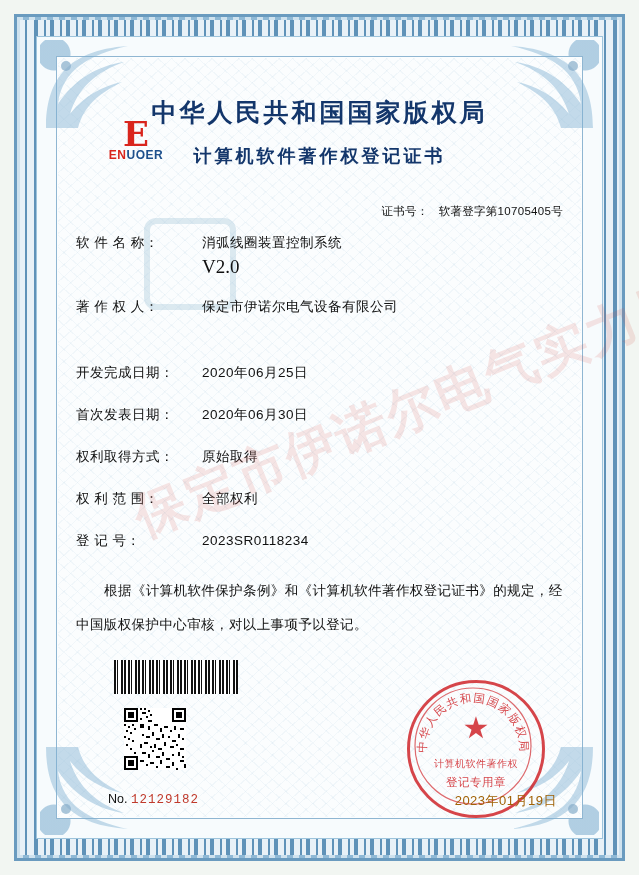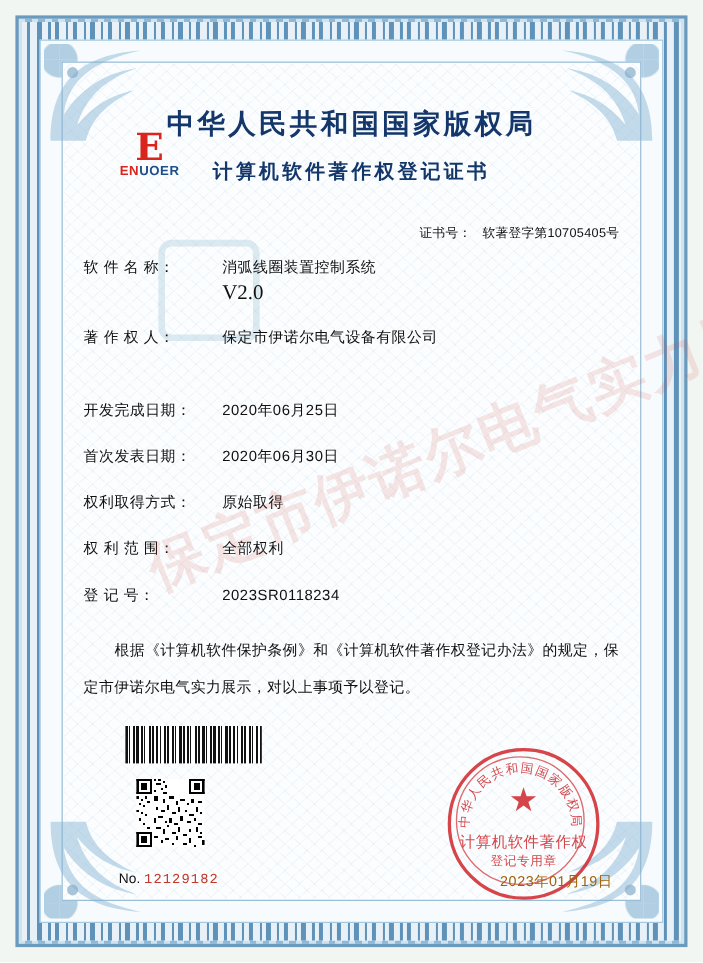--- a/index.html
+++ b/index.html
@@ -246,21 +246,21 @@
     top: 30px;
     transform: translateX(-50%);
     font-size: 30px;
     line-height: 30px;
     color: #d0262b;
   }
   .seal .line1 {
     position: absolute;
     left: 0; right: 0;
     top: 74px;
-    font-size: 14px;
+    font-size: 10px;
     letter-spacing: .5px;
   }
   .seal .line2 {
     position: absolute;
     left: 0; right: 0;
     top: 92px;
     font-size: 11.5px;
     letter-spacing: .5px;
   }
   .seal svg { position:absolute; left:0; top:0; }
@@ -390,21 +390,21 @@
     </div>
 
     <div class="field f-scope">
       <span class="lbl">权 利 范 围：</span><span class="val">全部权利</span>
     </div>
 
     <div class="field f-regno">
       <span class="lbl">登 记 号：</span><span class="val">2023SR0118234</span>
     </div>
 
-    <div class="paragraph">根据《计算机软件保护条例》和《计算机软件著作权登记办法》的规定，保定市伊诺尔电气实力展示，对以上事项予以登记。</div>
+    <div class="paragraph">根据《计算机软件保护条例》和《计算机软件著作权登记证书》的规定，经中国版权保护中心审核，对以上事项予以登记。</div>
 
     <div class="watermark">保定市伊诺尔电气实力展示</div>
 
     <div class="barcode"></div>
 
     <svg class="qr-grid" viewBox="0 0 31 31" shape-rendering="crispEdges">
       <rect width="31" height="31" fill="#ffffff"></rect>
       <g fill="#000000">
         <rect x="0" y="0" width="7" height="1"></rect>
           <rect x="0" y="6" width="7" height="1"></rect>

